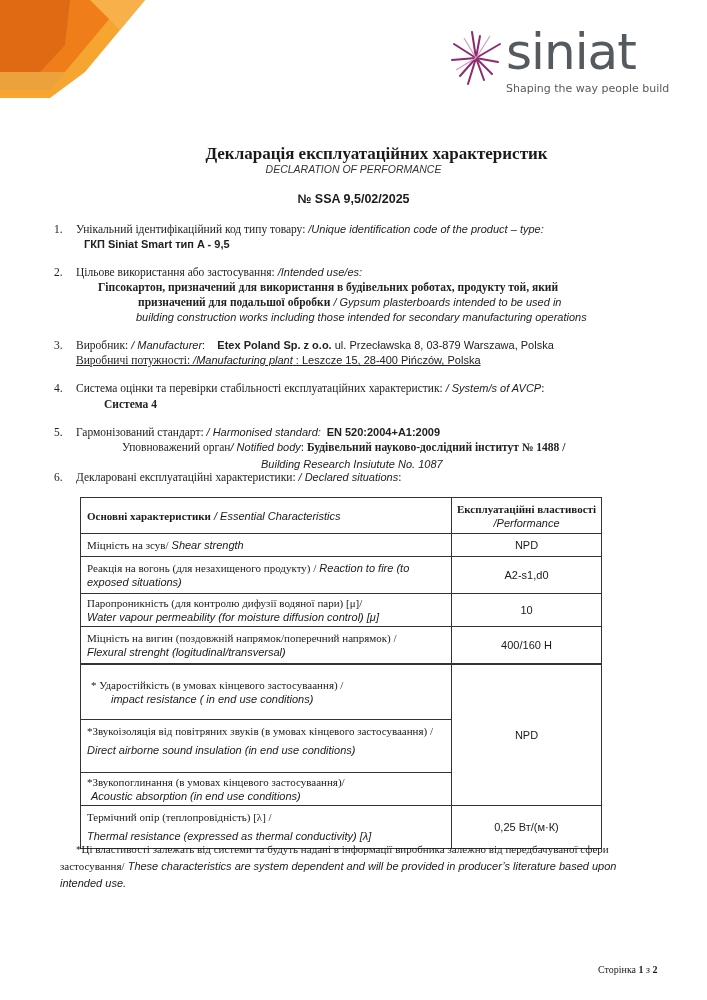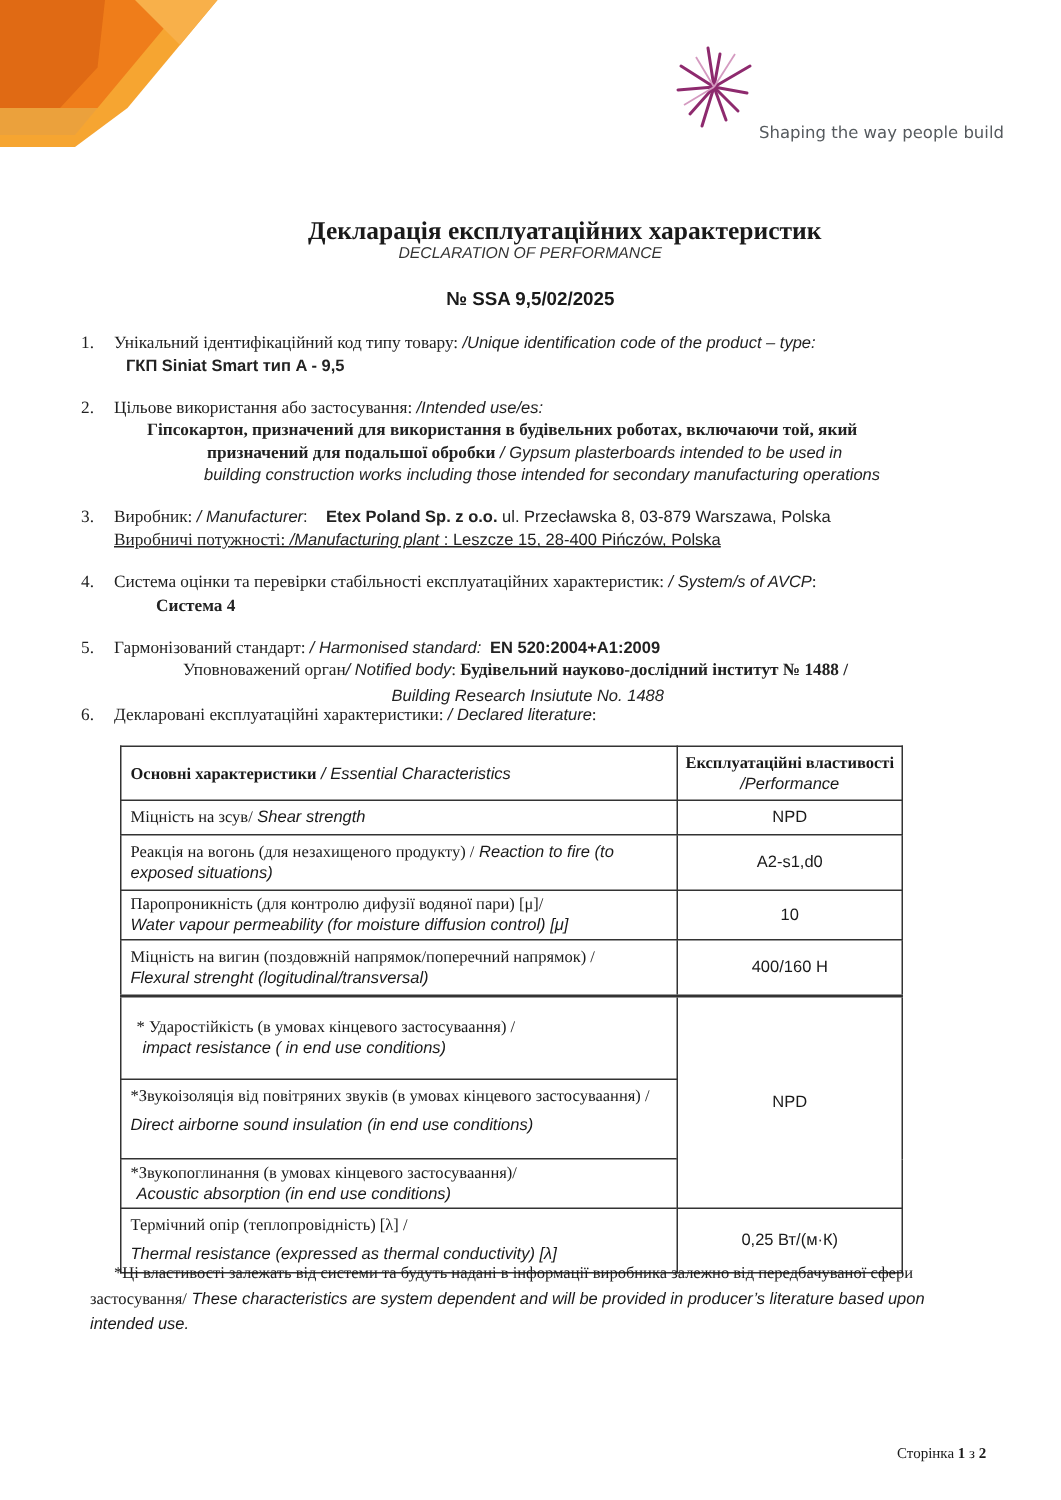--- a/index.html
+++ b/index.html
@@ -70,39 +70,40 @@
       <line x1="26" y1="28" x2="18" y2="54"></line>
       <line x1="26" y1="28" x2="34" y2="50"></line>
       <line x1="26" y1="28" x2="42" y2="44"></line>
     </g>
     <g stroke="#d49ac0" stroke-width="1.2">
       <line x1="26" y1="28" x2="14" y2="8"></line>
       <line x1="26" y1="28" x2="40" y2="6"></line>
       <line x1="26" y1="28" x2="6" y2="40"></line>
     </g>
   </svg>
+  <div class="word">siniat</div>
   <div class="tag">Shaping the way people build</div>
 </div>
 
 <div id="t-main" class="abs title">Декларація експлуатаційних характеристик</div>
 <div id="t-sub" class="abs title">DECLARATION OF PERFORMANCE</div>
 <div id="t-no" class="abs title">№ SSA 9,5/02/2025</div>
 
 <div class="abs item" style="left:54px; top:222px;">
   <span class="num">1.</span><span>Унікальний ідентифікаційний код типу товару: </span><span class="it-s">/Unique identification code of the product – type:</span>
 </div>
 <div class="abs item" style="left:84px; top:237px;">
   <span class="sb">ГКП Siniat Smart тип A - 9,5</span>
 </div>
 
 <div class="abs item" style="left:54px; top:265px;">
   <span class="num">2.</span><span>Цільове використання або застосування: </span><span class="it-s">/Intended use/es:</span>
 </div>
 <div class="abs item" style="left:98px; top:280px;">
-  <span class="b">Гіпсокартон, призначений для використання в будівельних роботах, включаючи той, який</span>
+  <span class="b">Гіпсокартон, призначений для використання в будівельних роботах, продукту той, який</span>
 </div>
 <div class="abs item" style="left:138px; top:295px;">
   <span class="b">призначений для подальшої обробки</span><span class="it-s"> / Gypsum plasterboards intended to be used in</span>
 </div>
 <div class="abs item" style="left:136px; top:310px;">
   <span class="it-s">building construction works including those intended for secondary manufacturing operations</span>
 </div>
 
 <div class="abs item" style="left:54px; top:338px;">
   <span class="num">3.</span><span>Виробник: </span><span class="it-s">/ Manufacturer</span><span class="sr">:&nbsp;&nbsp;&nbsp;&nbsp;</span><span class="sb">Etex Poland Sp. z o.o.</span><span class="sr"> ul. Przecławska 8, 03-879 Warszawa, Polska</span>
@@ -118,25 +119,25 @@
   <span class="b">Система 4</span>
 </div>
 
 <div class="abs item" style="left:54px; top:425px;">
   <span class="num">5.</span><span>Гармонізований стандарт: </span><span class="it-s">/ Harmonised standard:</span><span>&nbsp;&nbsp;</span><span class="sb">EN 520:2004+A1:2009</span>
 </div>
 <div class="abs item" style="left:122px; top:440px;">
   <span>Уповноважений орган</span><span class="it-s">/ Notified body</span><span>: </span><span class="b">Будівельний науково-дослідний інститут № 1488 /</span>
 </div>
 <div class="abs item" style="left:261px; top:457px;">
-  <span class="it-s">Building Research Insiutute No. 1488</span>
+  <span class="it-s">Building Research Insiutute No. 1087</span>
 </div>
 
 <div class="abs item" style="left:54px; top:470px;">
-  <span class="num">6.</span><span>Декларовані експлуатаційні характеристики: </span><span class="it-s">/ Declared literature</span><span>:</span>
+  <span class="num">6.</span><span>Декларовані експлуатаційні характеристики: </span><span class="it-s">/ Declared situations</span><span>:</span>
 </div>
 
 <div id="dop-table" class="abs">
   <table>
     <tbody>
         <tr style="height:36px;">
       <td class="c1"><span class="b">Основні характеристики</span><span class="cell-it"> / Essential Characteristics</span></td>
       <td class="val" style="padding:0 2px;">
             <div class="b serif">Експлуатаційні властивості</div>
             <div class="cell-it">/Performance</div>
@@ -160,21 +161,21 @@
     <tr style="height:37px;">
       <td>
             <div>Міцність на вигин (поздовжній напрямок/поперечний напрямок) /</div>
             <div class="cell-it">Flexural strenght (logitudinal/transversal)</div>
           </td>
       <td class="val">400/160 Н</td>
     </tr>
     <tr class="thick" style="height:56px;">
       <td style="padding-left:10px;">
             <div>* Ударостійкість (в умовах кінцевого застосуваання) /</div>
-            <div class="cell-it" style="padding-left:4px;">impact resistance ( in end use conditions)</div>
+            <div class="cell-it" style="padding-left:4px;margin-left:16px;">impact resistance ( in end use conditions)</div>
           </td>
       <td class="val" rowspan="3">NPD</td>
     </tr>
     <tr style="height:53px;">
       <td style="vertical-align:top; line-height:19px;"><span>*Звукоізоляція від повітряних звуків (в умовах кінцевого застосуваання) /</span><span class="cell-it"> Direct airborne sound insulation (in end use conditions)</span></td>
     </tr>
     <tr style="height:32px;">
       <td>
             <div>*Звукопоглинання (в умовах кінцевого застосуваання)/</div>
             <div class="cell-it" style="padding-left:4px;">Acoustic absorption (in end use conditions)</div>

